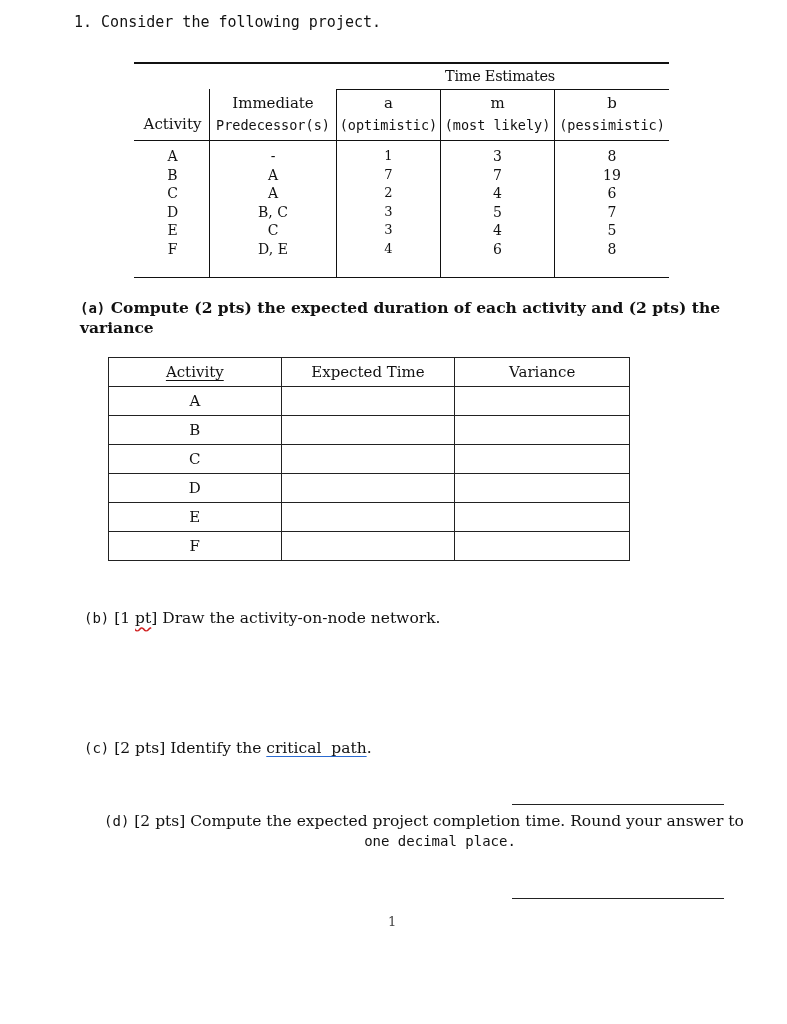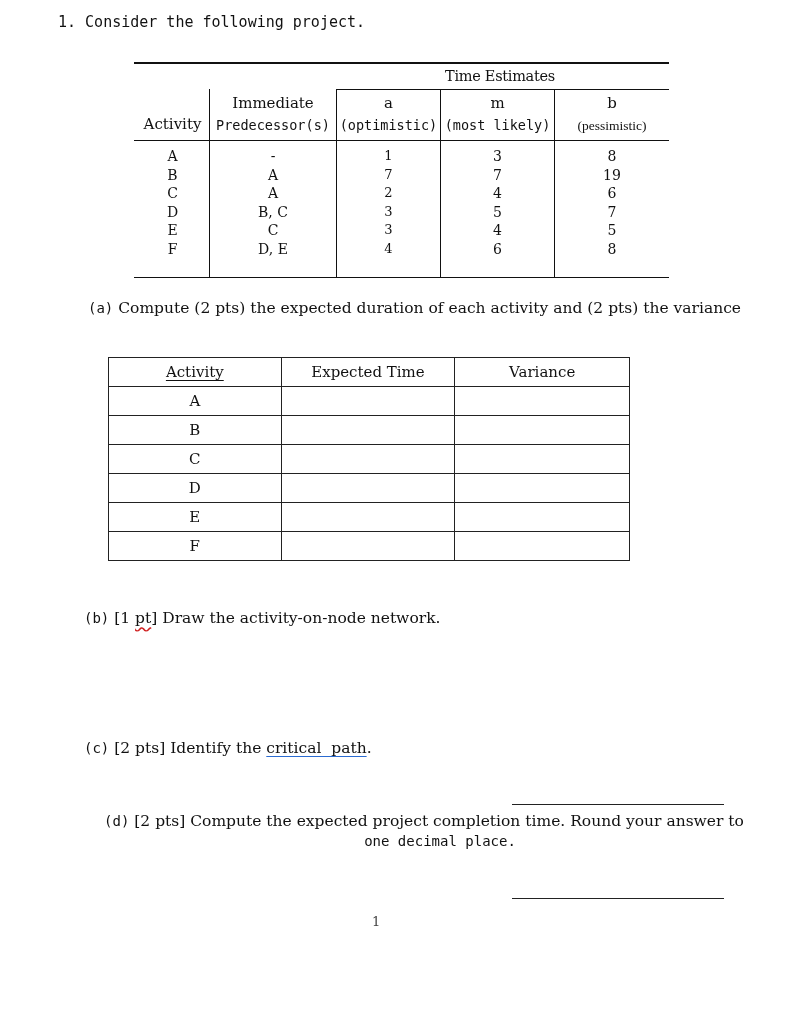--- a/index.html
+++ b/index.html
@@ -1,21 +1,21 @@
 <!DOCTYPE html>
 <html><head>
 <meta charset="utf-8">
 <style>
   html, body { margin: 0; padding: 0; background: #ffffff; }
   body {
     width: 787px; height: 1024px; position: relative; overflow: hidden;
     font-family: "DejaVu Serif", "Liberation Serif", serif;
     color: #111111;
   }
-  .abs { position: absolute; }
+  .abs { position: absolute; margin-left: 16px; }
   .mono { font-family: "DejaVu Sans Mono", "Liberation Mono", monospace; }
 
   .q-title { left: 58px; top: 13px; font-size: 15px; }
 
   
   .hline { position: absolute; background: #111; height: 1.5px; }
   .vline { position: absolute; background: #111; width: 1px; }
   .cell { position: absolute; text-align: center; font-size: 15px; line-height: 19px; }
   .col-vals { position: absolute; text-align: center; font-size: 14px; line-height: 18.5px; }
 
@@ -60,21 +60,21 @@
   <div class="cell" style="left:400px; top:67px; width:200px; font-size:14.5px; letter-spacing:-0.3px;">Time Estimates</div>
 
   <div class="cell" style="left:136px; top:115px; width:73px; font-size:15px;">Activity</div>
   <div class="cell" style="left:210px; top:94px; width:126px;">Immediate</div>
   <div class="cell mono" style="left:210px; top:116px; width:126px; font-size:13.5px;">Predecessor(s)</div>
   <div class="cell" style="left:337px; top:94px; width:103px;">a</div>
   <div class="cell mono" style="left:337px; top:116px; width:103px; font-size:13.5px;">(optimistic)</div>
   <div class="cell" style="left:441px; top:94px; width:113px;">m</div>
   <div class="cell mono" style="left:441px; top:116px; width:113px; font-size:13.5px;">(most likely)</div>
   <div class="cell" style="left:555px; top:94px; width:114px;">b</div>
-  <div class="cell mono" style="left:555px; top:116px; width:114px; font-size:13.5px;font-family:Liberation Serif, serif;">(pessimistic)</div>
+  <div class="cell mono" style="left:555px; top:116px; width:114px; font-size:13.5px;">(pessimistic)</div>
 
   <div class="col-vals" style="left:136px; top:147px; width:73px;">
     <div>A</div>
     <div>B</div>
     <div>C</div>
     <div>D</div>
     <div>E</div>
     <div>F</div>
   </div>
   <div class="col-vals" style="left:210px; top:147px; width:126px;">
@@ -104,21 +104,21 @@
   <div class="col-vals" style="left:555px; top:147px; width:114px;">
     <div>8</div>
     <div>19</div>
     <div>6</div>
     <div>7</div>
     <div>5</div>
     <div>8</div>
   </div>
 </div>
 
-<div class="part" style="left:88px; top:298px; width:680px;">
+<div class="part" style="left:80px; top:298px; width:680px;font-weight:bold;">
   <div>
     <span class="lbl">(a)</span>
     <span>Compute (2 pts) the expected duration of each activity and (2 pts) the variance</span>
   </div>
 </div>
 
 <table class="ans">
   <colgroup>
     <col style="width:173px">
       <col style="width:174px">

